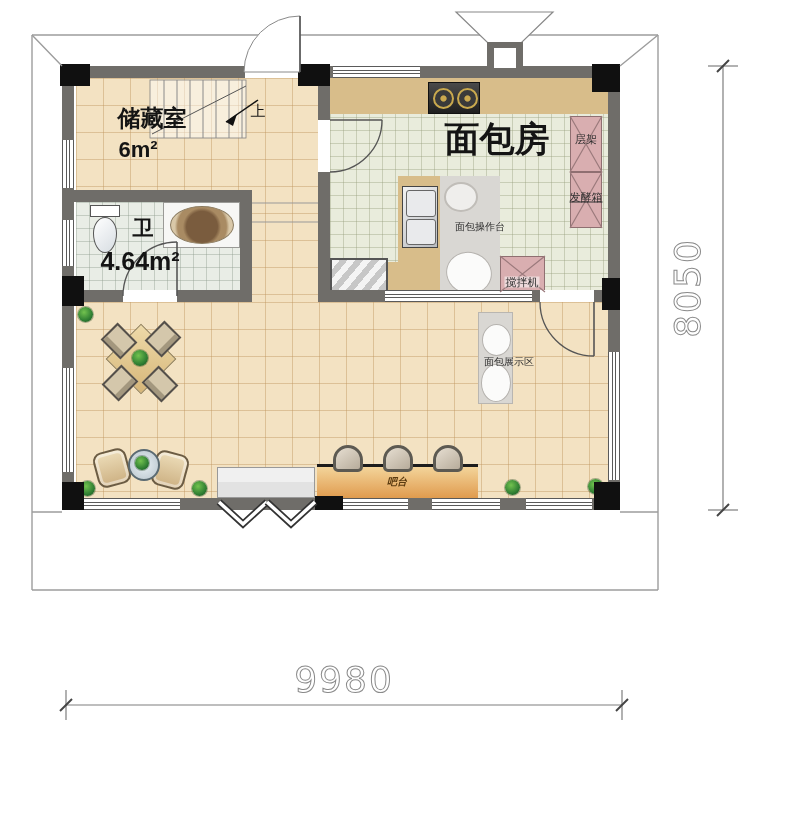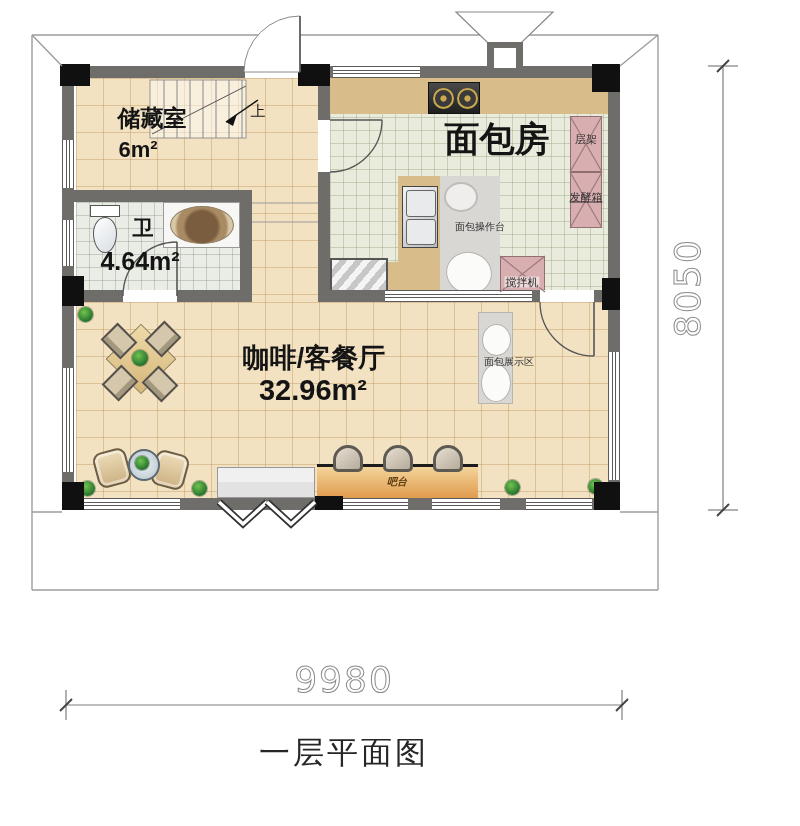--- a/index.html
+++ b/index.html
@@ -216,26 +216,23 @@
   </svg>
 
   <div class="label" style="left:152px;top:118px;font-size:23px;">储藏室</div>
   <div class="label area" style="left:138px;top:150px;font-size:22px;">6m²</div>
 
   <div class="label" style="left:143px;top:227px;font-size:21px;">卫</div>
   <div class="label area" style="left:140px;top:261px;font-size:25px;">4.64m²</div>
 
   <div class="label" style="left:497px;top:138px;font-size:35px;">面包房</div>
 
-  <div class="label" style="left:314px;top:358px;font-size:27px;">咖啡/客餐厅</div>
-  <div class="label area" style="left:313px;top:390px;font-size:29px;">32.96m²</div>
 
   <div class="label" style="left:258px;top:110px;font-size:15px;font-weight:400;">上</div>
 
   <div class="label tiny" style="left:586px;top:139px;">层架</div>
   <div class="label tiny" style="left:586px;top:197px;text-decoration:underline;">发酵箱</div>
   <div class="label tiny" style="left:461px;top:227px;font-size:10px;margin-left:19px;">面包操作台</div>
   <div class="label tiny" style="left:522px;top:282px;background:rgba(255,255,255,.55);padding:0 1px;">搅拌机</div>
   <div class="label tiny" style="left:509px;top:362px;font-size:10px;">面包展示区</div>
   <div class="label tiny" style="left:397px;top:482px;font-size:10px;color:#5a3a10;font-weight:700;font-style:italic;">吧台</div>
 
-  <div class="label" style="left:344px;top:752px;font-size:31px;font-weight:400;color:#262626;font-family:'Liberation Serif',serif;letter-spacing:3px;">一层平面图</div>
 </div>
 
 </body></html>

